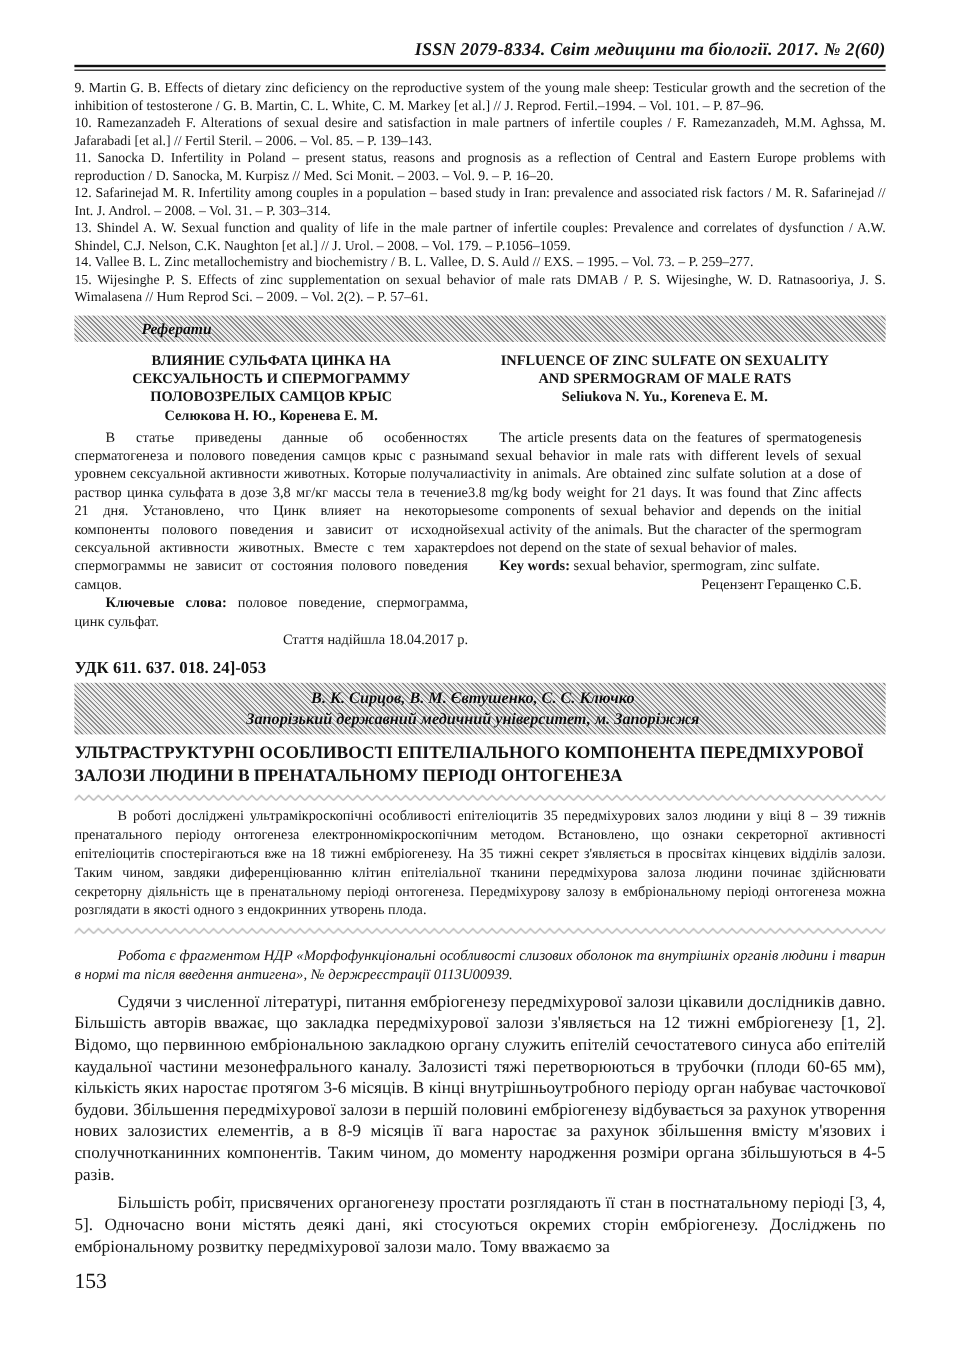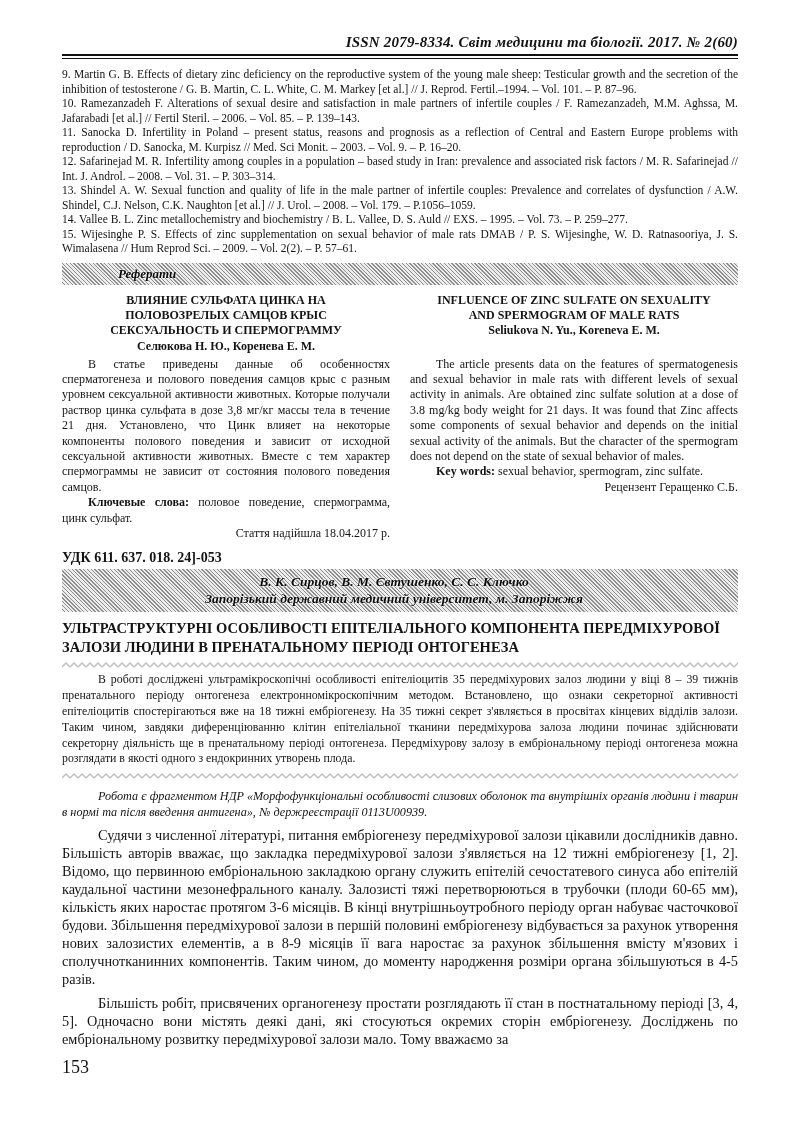--- a/index.html
+++ b/index.html
@@ -20,21 +20,21 @@
     margin:0; font-size:11.5px; line-height:14.5px; text-align:justify;
   }
   
   .hatch-band {
     background:repeating-linear-gradient(45deg,#ececec 0 1.7px,#8f8f8f 1.7px 2.7px);
     color:#0a0a0a; font-weight:bold; font-style:italic;
   }
   .referaty-band { margin-top:7px; height:22px; line-height:22px; font-size:13px; padding-left:56px; box-sizing:border-box; }
   .referaty-band span, .authors-band div { text-shadow:0 0 2px rgba(255,255,255,.95),0 0 3px rgba(255,255,255,.8); }
   
-  .columns { display:flex; gap:20px; margin-top:8px; }
+  .columns { display:flex; margin-top:8px; }
   .col { width:328px; font-size:12px; line-height:15.4px; }
   .col-head { min-height:64px; text-align:center; font-weight:bold; }
   .col-title div { margin:0; }
   .col-body { margin:0; text-align:justify; text-indent:26px; }
   .col-kw { margin:0; text-align:justify; text-indent:26px; }
   .kw-label { font-weight:bold; }
   .col-footer { margin:0; text-align:right; }
   
   .udk { margin:9px 0 0 0; font-size:14px; font-weight:bold; }
   .authors-band { margin-top:3px; padding:4px 12px 5px 0; text-align:center; font-size:13.5px; line-height:17px; }
@@ -70,22 +70,22 @@
 
   <div class="hatch-band referaty-band">
     <span>Реферати</span>
   </div>
 
   <div class="columns">
     <div class="col">
       <div class="col-head">
         <div class="col-title">
           <div>ВЛИЯНИЕ СУЛЬФАТА ЦИНКА НА</div>
+          <div>СЕКСУАЛЬНОСТЬ И СПЕРМОГРАММУ</div>
           <div>ПОЛОВОЗРЕЛЫХ САМЦОВ КРЫС</div>
-          <div>СЕКСУАЛЬНОСТЬ И СПЕРМОГРАММУ</div>
         </div>
         <div>Селюкова Н. Ю., Коренева Е. М.</div>
       </div>
       <p class="col-body">В статье приведены данные об особенностях сперматогенеза и полового поведения самцов крыс с разным уровнем сексуальной активности животных. Которые получали раствор цинка сульфата в дозе 3,8 мг/кг массы тела в течение 21 дня. Установлено, что Цинк влияет на некоторые компоненты полового поведения и зависит от исходной сексуальной активности животных. Вместе с тем характер спермограммы не зависит от состояния полового поведения самцов.</p>
       <p class="col-kw"><span class="kw-label">Ключевые слова:</span><span> половое поведение, спермограмма, цинк сульфат.</span></p>
       <p class="col-footer">Стаття надійшла 18.04.2017 р.</p>
     </div>
     <div class="col">
       <div class="col-head">
         <div class="col-title">

